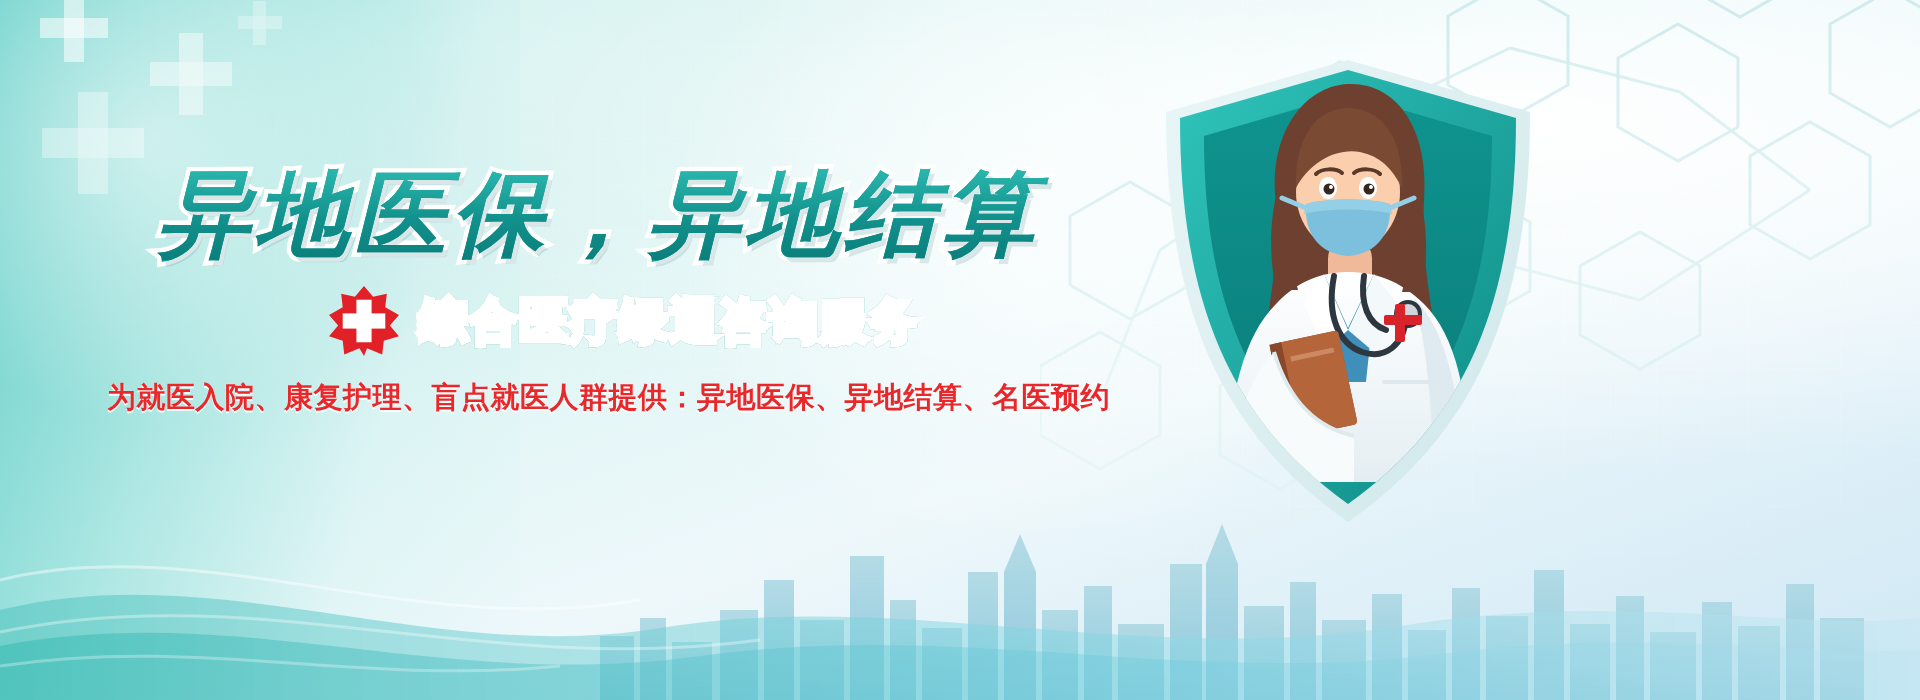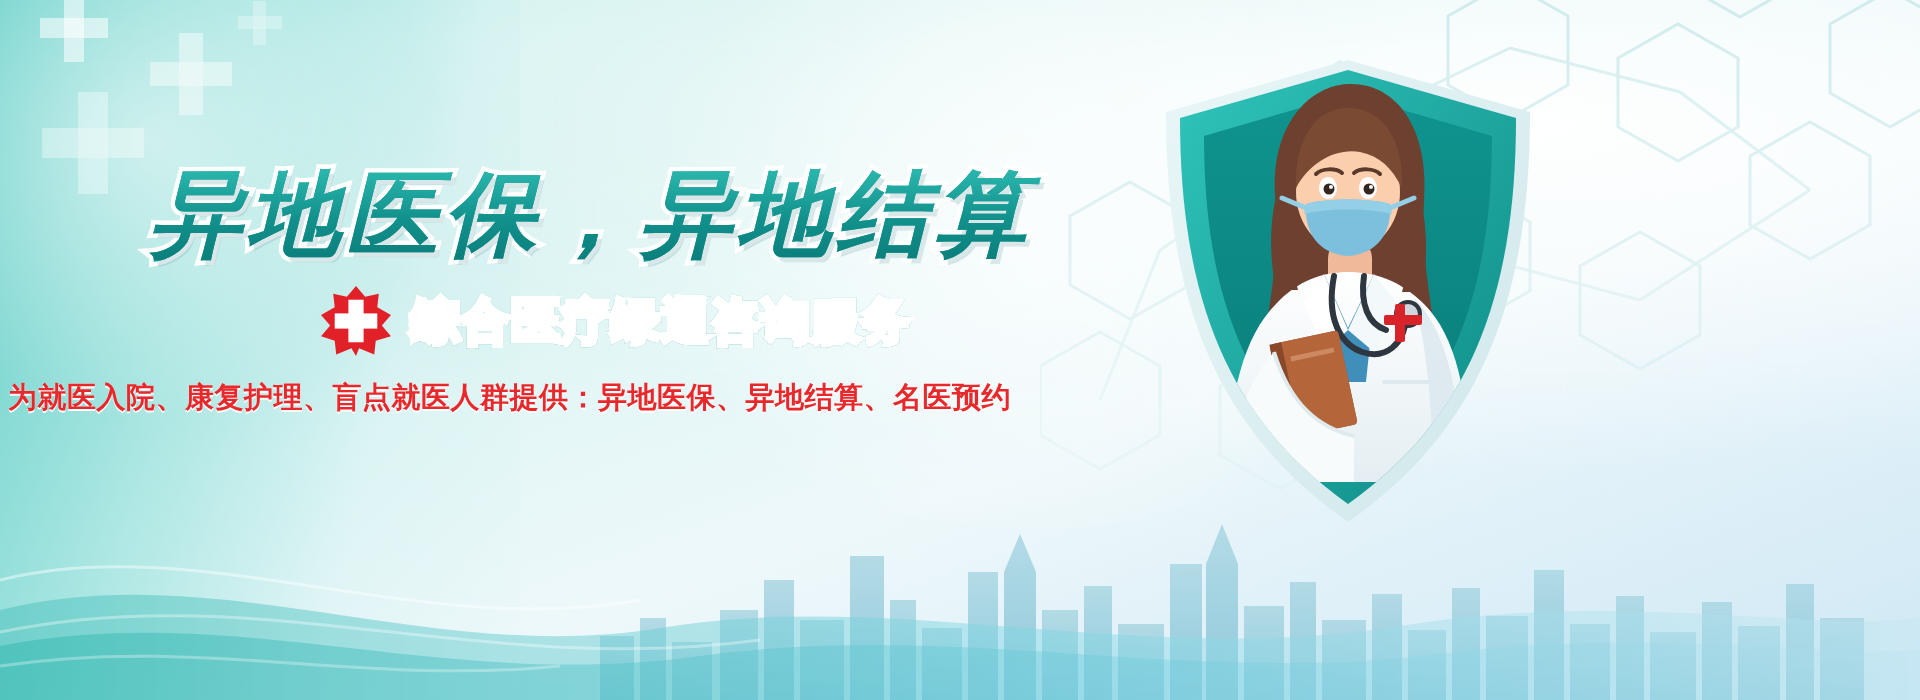--- a/index.html
+++ b/index.html
@@ -55,21 +55,21 @@
   
   .hexnet{position:absolute;right:0;top:0;width:880px;height:560px;opacity:.85;}
 
   
   .shield-wrap{position:absolute;left:1148px;top:52px;width:400px;height:470px;}
 
   
   .bottomart{position:absolute;left:0;bottom:0;width:1920px;height:240px;}
 
   
-  .content{position:absolute;left:8px;top:0;width:1140px;height:700px;}
+  .content{position:absolute;left:16px;top:0;width:1140px;height:700px;}
 
   .title{
     position:absolute;left:142px;top:168px;width:940px;
     font-size:92px;line-height:1;font-weight:700;font-style:italic;
     letter-spacing:6px;color:#0f9b95;white-space:nowrap;
     -webkit-text-stroke:9px #ffffff;paint-order:stroke fill;
     text-shadow:4px 5px 0 rgba(120,170,175,.28);
   }
   .title-fill{
     position:absolute;left:142px;top:168px;width:940px;
@@ -88,21 +88,21 @@
     -webkit-text-stroke:7px #ffffff;paint-order:stroke fill;
     position:relative;
   }
   .subtitle-fill{
     position:absolute;left:0;top:0;
     font-size:47px;font-weight:700;letter-spacing:3px;white-space:nowrap;
     background:linear-gradient(180deg,#34bdb2 0%,#0e8f8a 100%);
     -webkit-background-clip:text;background-clip:text;color:transparent;
   }
 
-  .desc{position:absolute;left:0;top:378px;width:1185px;text-align:left;}
+  .desc{position:absolute;left:0;top:378px;width:1185px;text-align:center;}
   .desc-line{
     font-size:29px;font-weight:700;letter-spacing:.5px;line-height:1.32;
     color:#e8282b;white-space:nowrap;
     text-shadow:0 2px 0 rgba(255,255,255,.9), 0 0 1px rgba(255,255,255,.9);
   }
 </style>
 </head>
 <body>
 
 <div class="banner">

